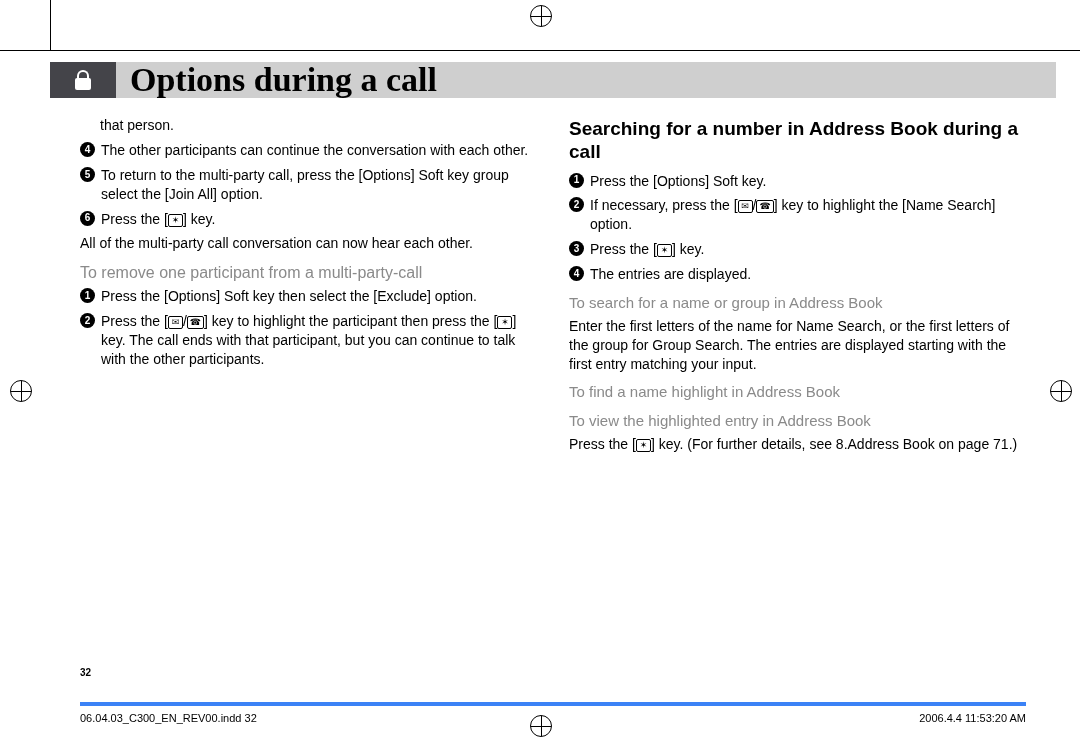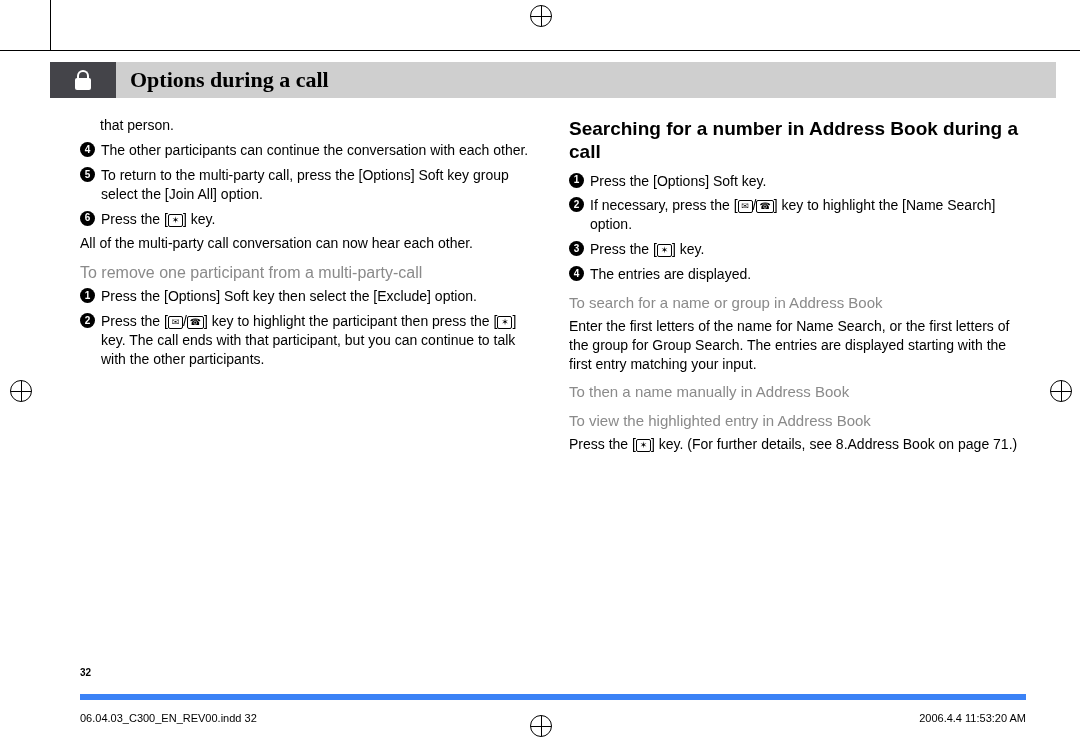--- a/index.html
+++ b/index.html
@@ -98,21 +98,21 @@
   }
   .title-text-wrap {
     background: #cfcfcf;
     flex: 1;
     display: flex;
     align-items: center;
     padding-left: 14px;
   }
   .title-text {
     font-family: Georgia, 'Times New Roman', serif;
-    font-size: 22px;
+    font-size: 34px;
     font-weight: bold;
     color: #000;
   }
 
   .columns {
     display: flex;
     gap: 32px;
     margin-top: 18px;
     padding: 0 30px 0 30px;
   }
@@ -176,22 +176,22 @@
     left: 30px;
     bottom: 50px;
     font-size: 10px;
     font-weight: bold;
   }
   .footer {
     position: absolute;
     left: 30px;
     right: 30px;
     bottom: 4px;
-    border-top: 6px solid #3b82f6;
-    padding-top: 12px;
+    border-top: 4px solid #3b82f6;
+    padding-top: 6px;
     display: flex;
     justify-content: space-between;
     font-size: 11px;
   }
 </style>
 </head>
 <body>
 
 <div class="crop-top-line"></div>
 <div class="crop-top-tick"></div>
@@ -263,21 +263,21 @@
         <span>Press the [<span class="key-glyph">✶</span>] key.</span>
       </div>
       <div class="num-item">
         <span class="circ-num">4</span>
         <span>The entries are displayed.</span>
       </div>
 
       <div class="h3">To search for a name or group in Address Book</div>
       <p>Enter the first letters of the name for Name Search, or the first letters of the group for Group Search. The entries are displayed starting with the first entry matching your input.</p>
 
-      <div class="h3">To then a name manually in Address Book</div>
+      <div class="h3">To find a name highlight in Address Book</div>
 
       <div class="h3">To view the highlighted entry in Address Book</div>
       <p>Press the [<span class="key-glyph">✶</span>] key. (For further details, see 8.Address Book on page 71.)</p>
     </div>
   </div>
 
   <div class="page-num">32</div>
 
   <div class="footer">
     <span>06.04.03_C300_EN_REV00.indd   32</span>

